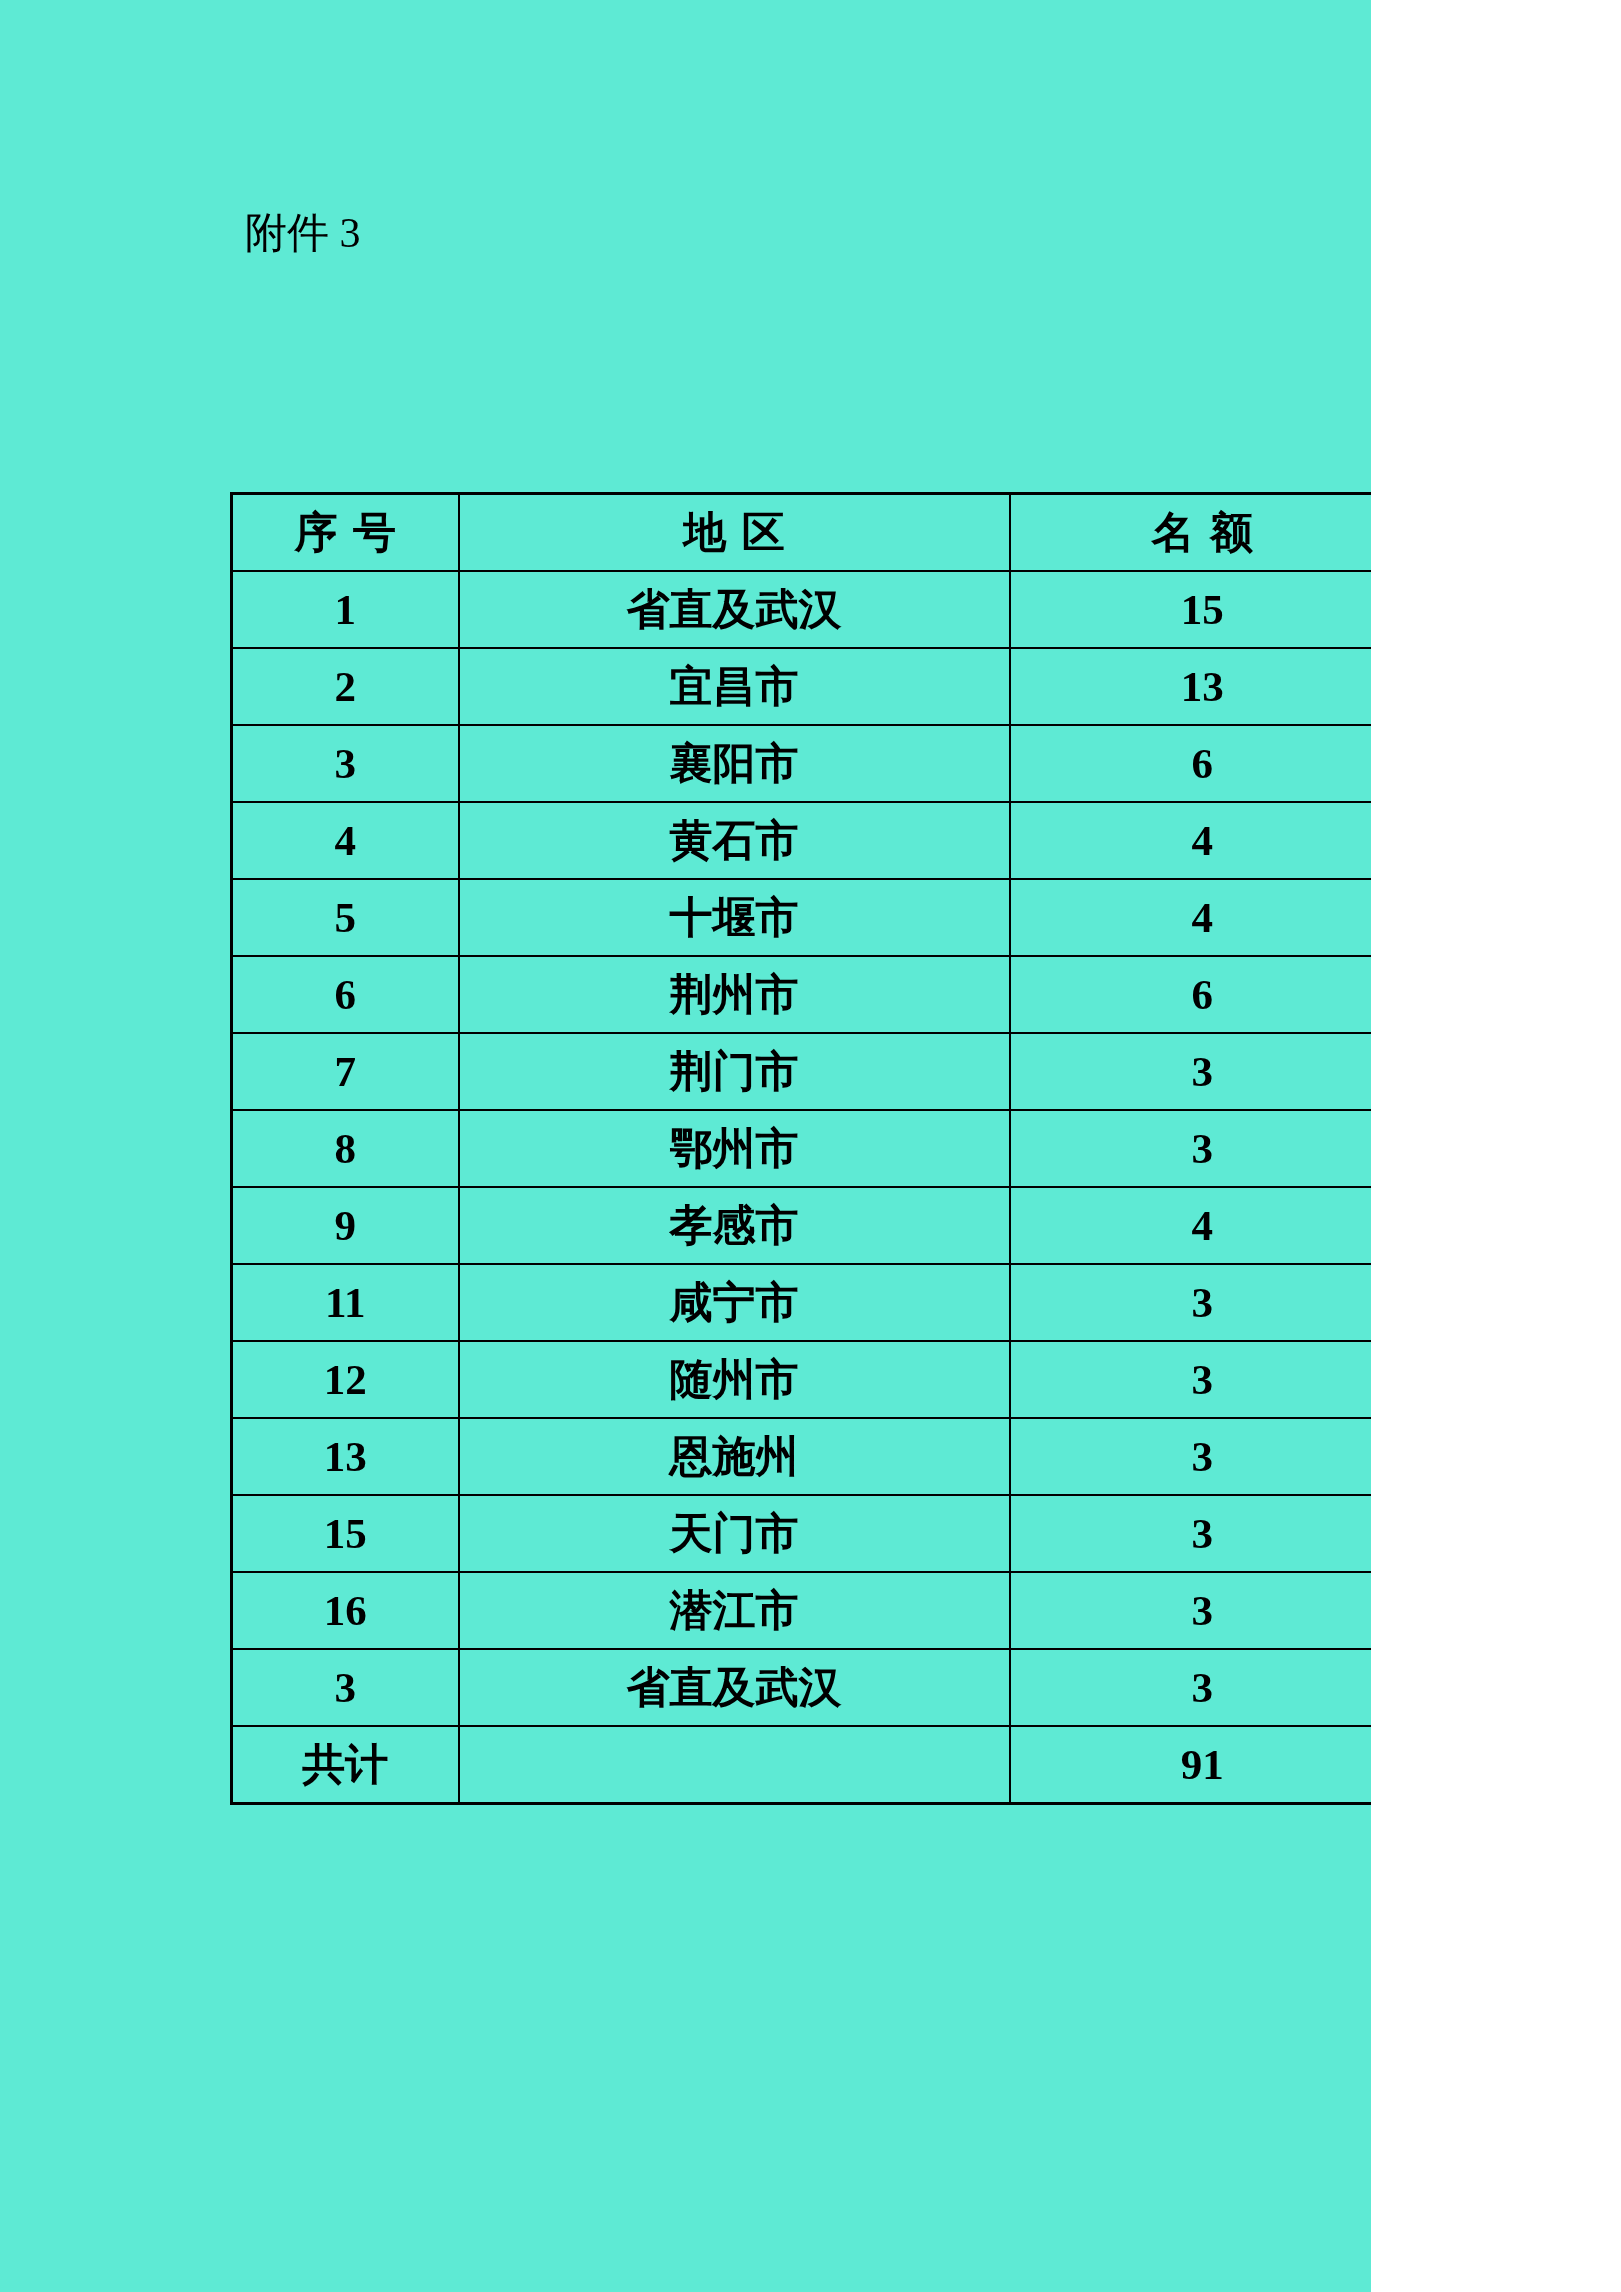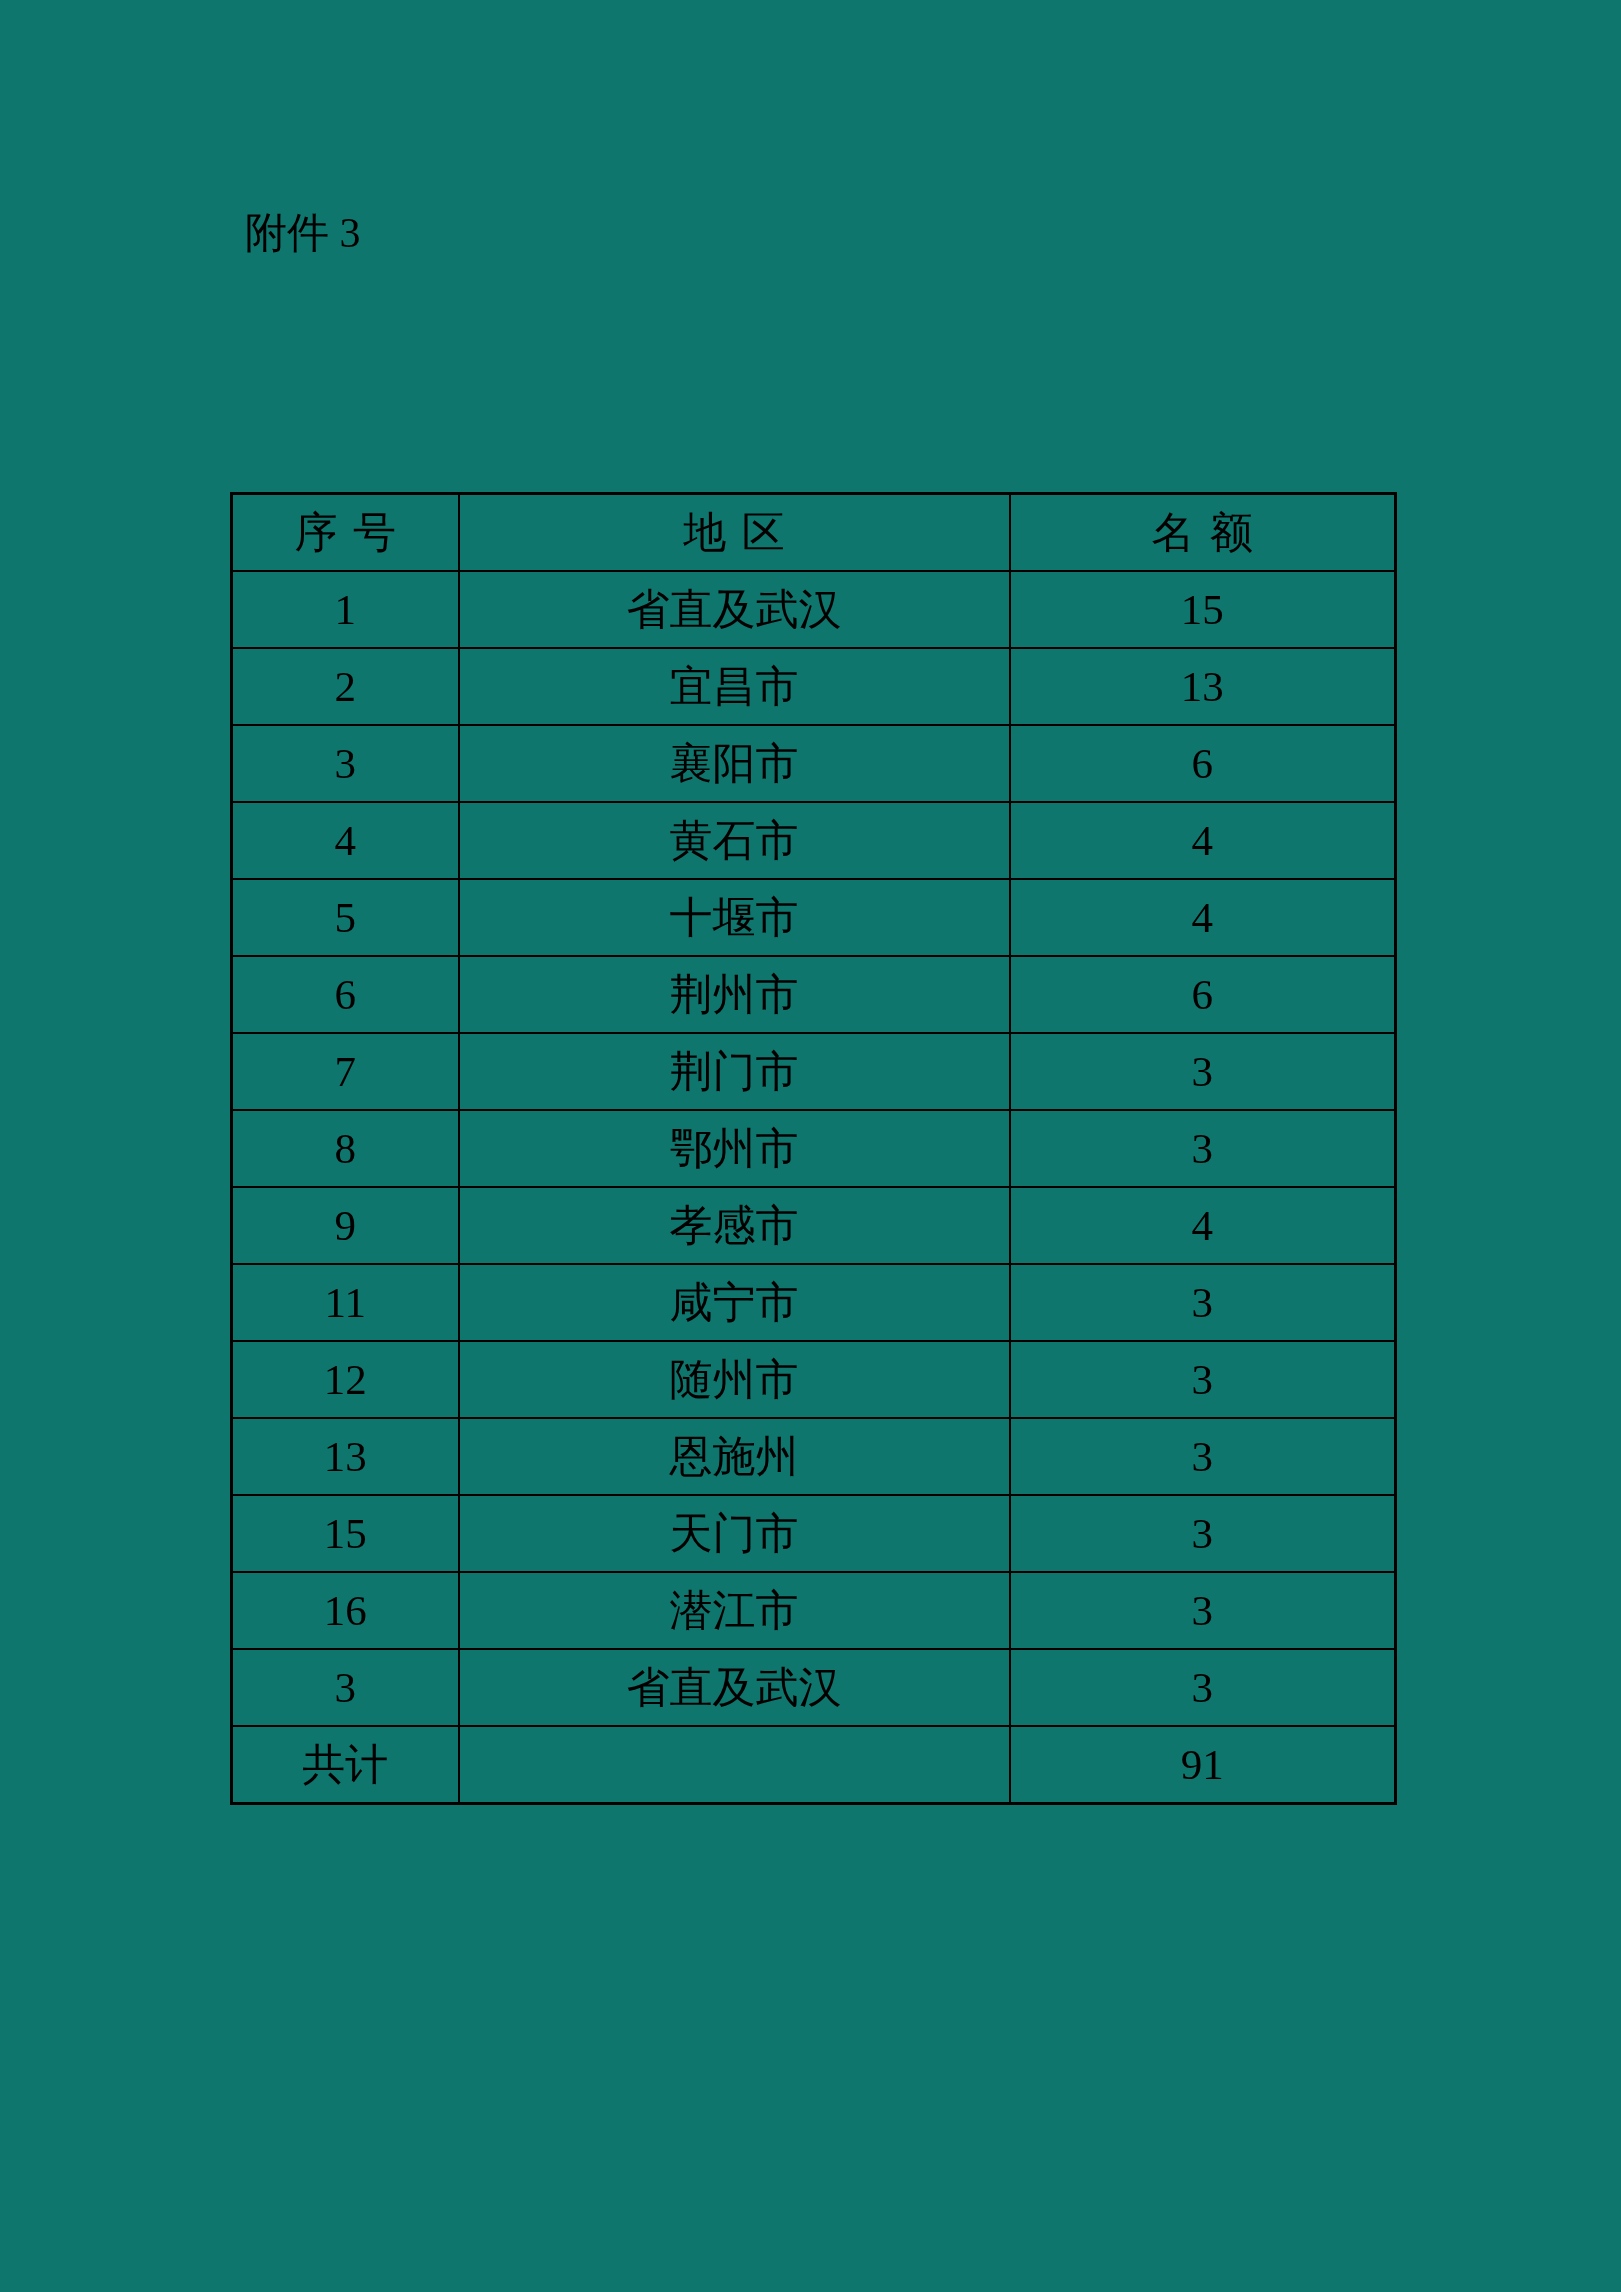--- a/index.html
+++ b/index.html
@@ -2,23 +2,23 @@
 <html><head>
 <meta charset="utf-8">
 <style>
   html, body {
     margin: 0;
     padding: 0;
     background: #ffffff;
   }
   .page {
     position: relative;
-    width: 1621px;
+    width: 1371px;
     height: 2293px;
-    background: #0f766e;
+    background: #5eead4;
     color: #000000;
     font-family: "Liberation Serif", "DejaVu Serif", serif;
     overflow: hidden;
   }
   .attachment-label {
     position: absolute;
     left: 245px;
     top: 208px;
     font-size: 42px;
     line-height: 51px;
@@ -48,21 +48,21 @@
     border: 3.9px solid #000;
   }
   .quota-table th,
   .quota-table td {
     border: 2.9px solid #000;
     height: 75px;
     padding: 0;
     text-align: center;
     vertical-align: middle;
     font-size: 43px;
-    font-weight: normal;
+    font-weight: bold;
     line-height: 1;
   }
   .quota-table th.hdr {
     letter-spacing: 15.7px;
     text-indent: 15.7px;
   }
   col.c-seq    { width: 227px; }
   col.c-region { width: 551px; }
   col.c-quota  { width: 386px; }
 </style>

